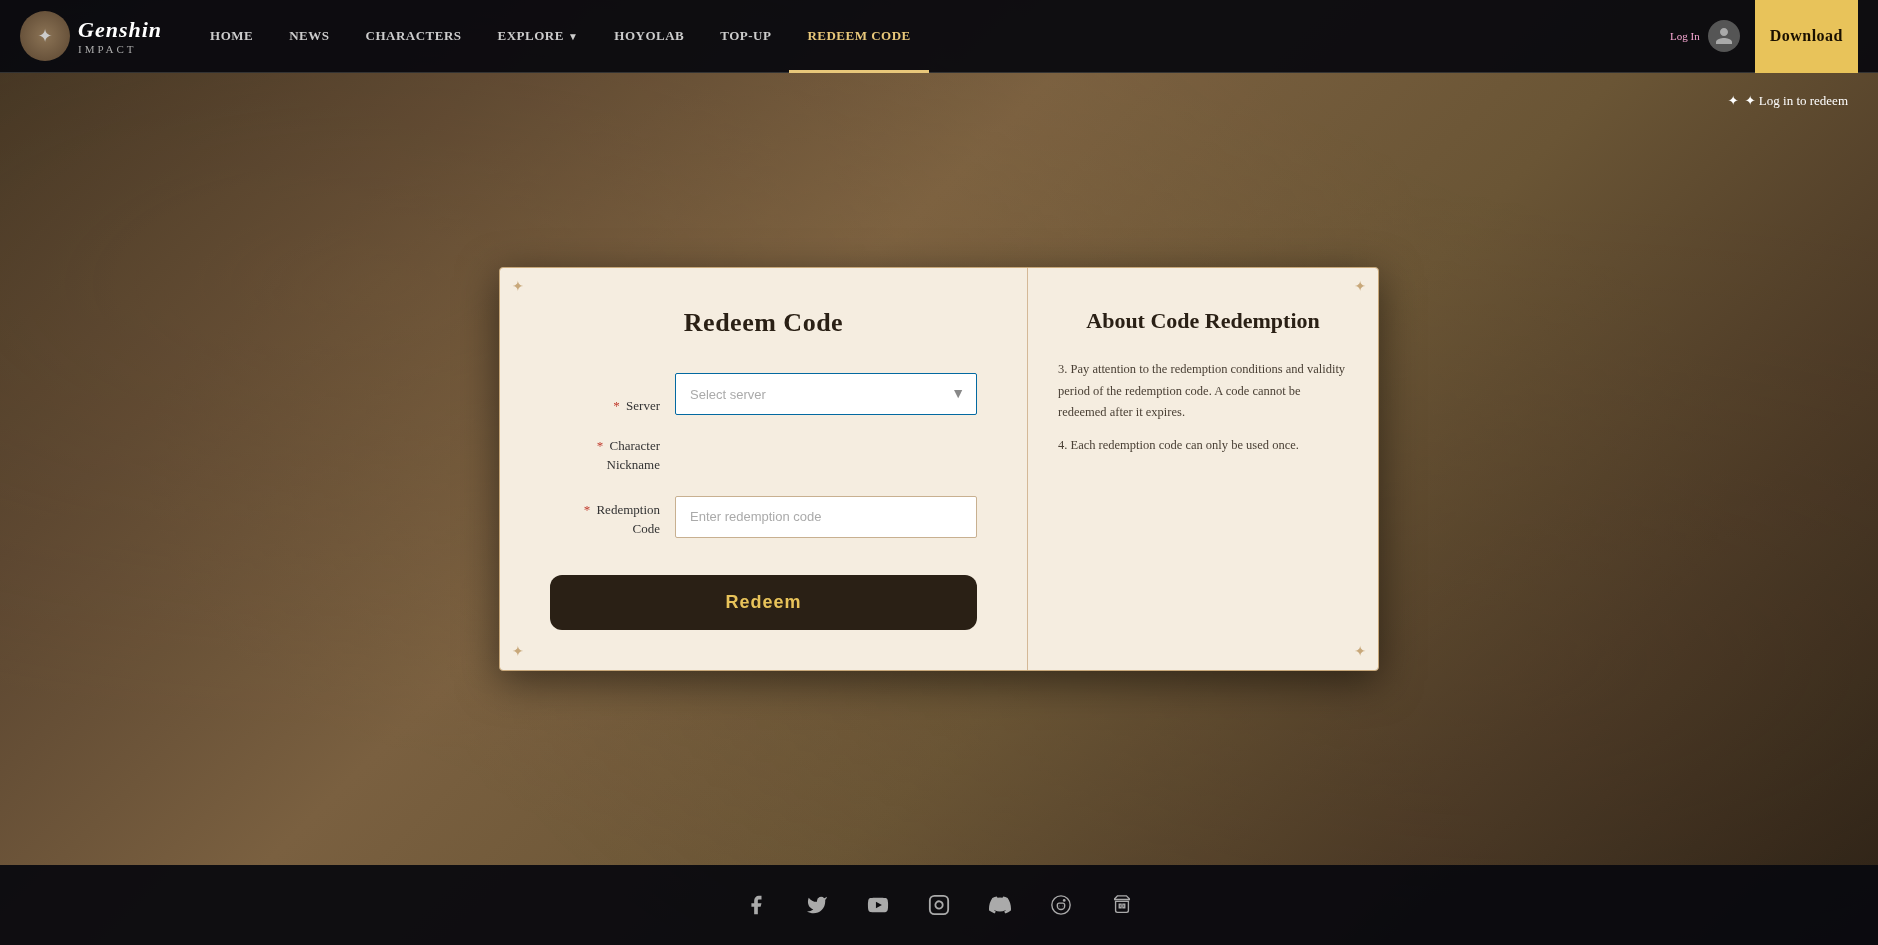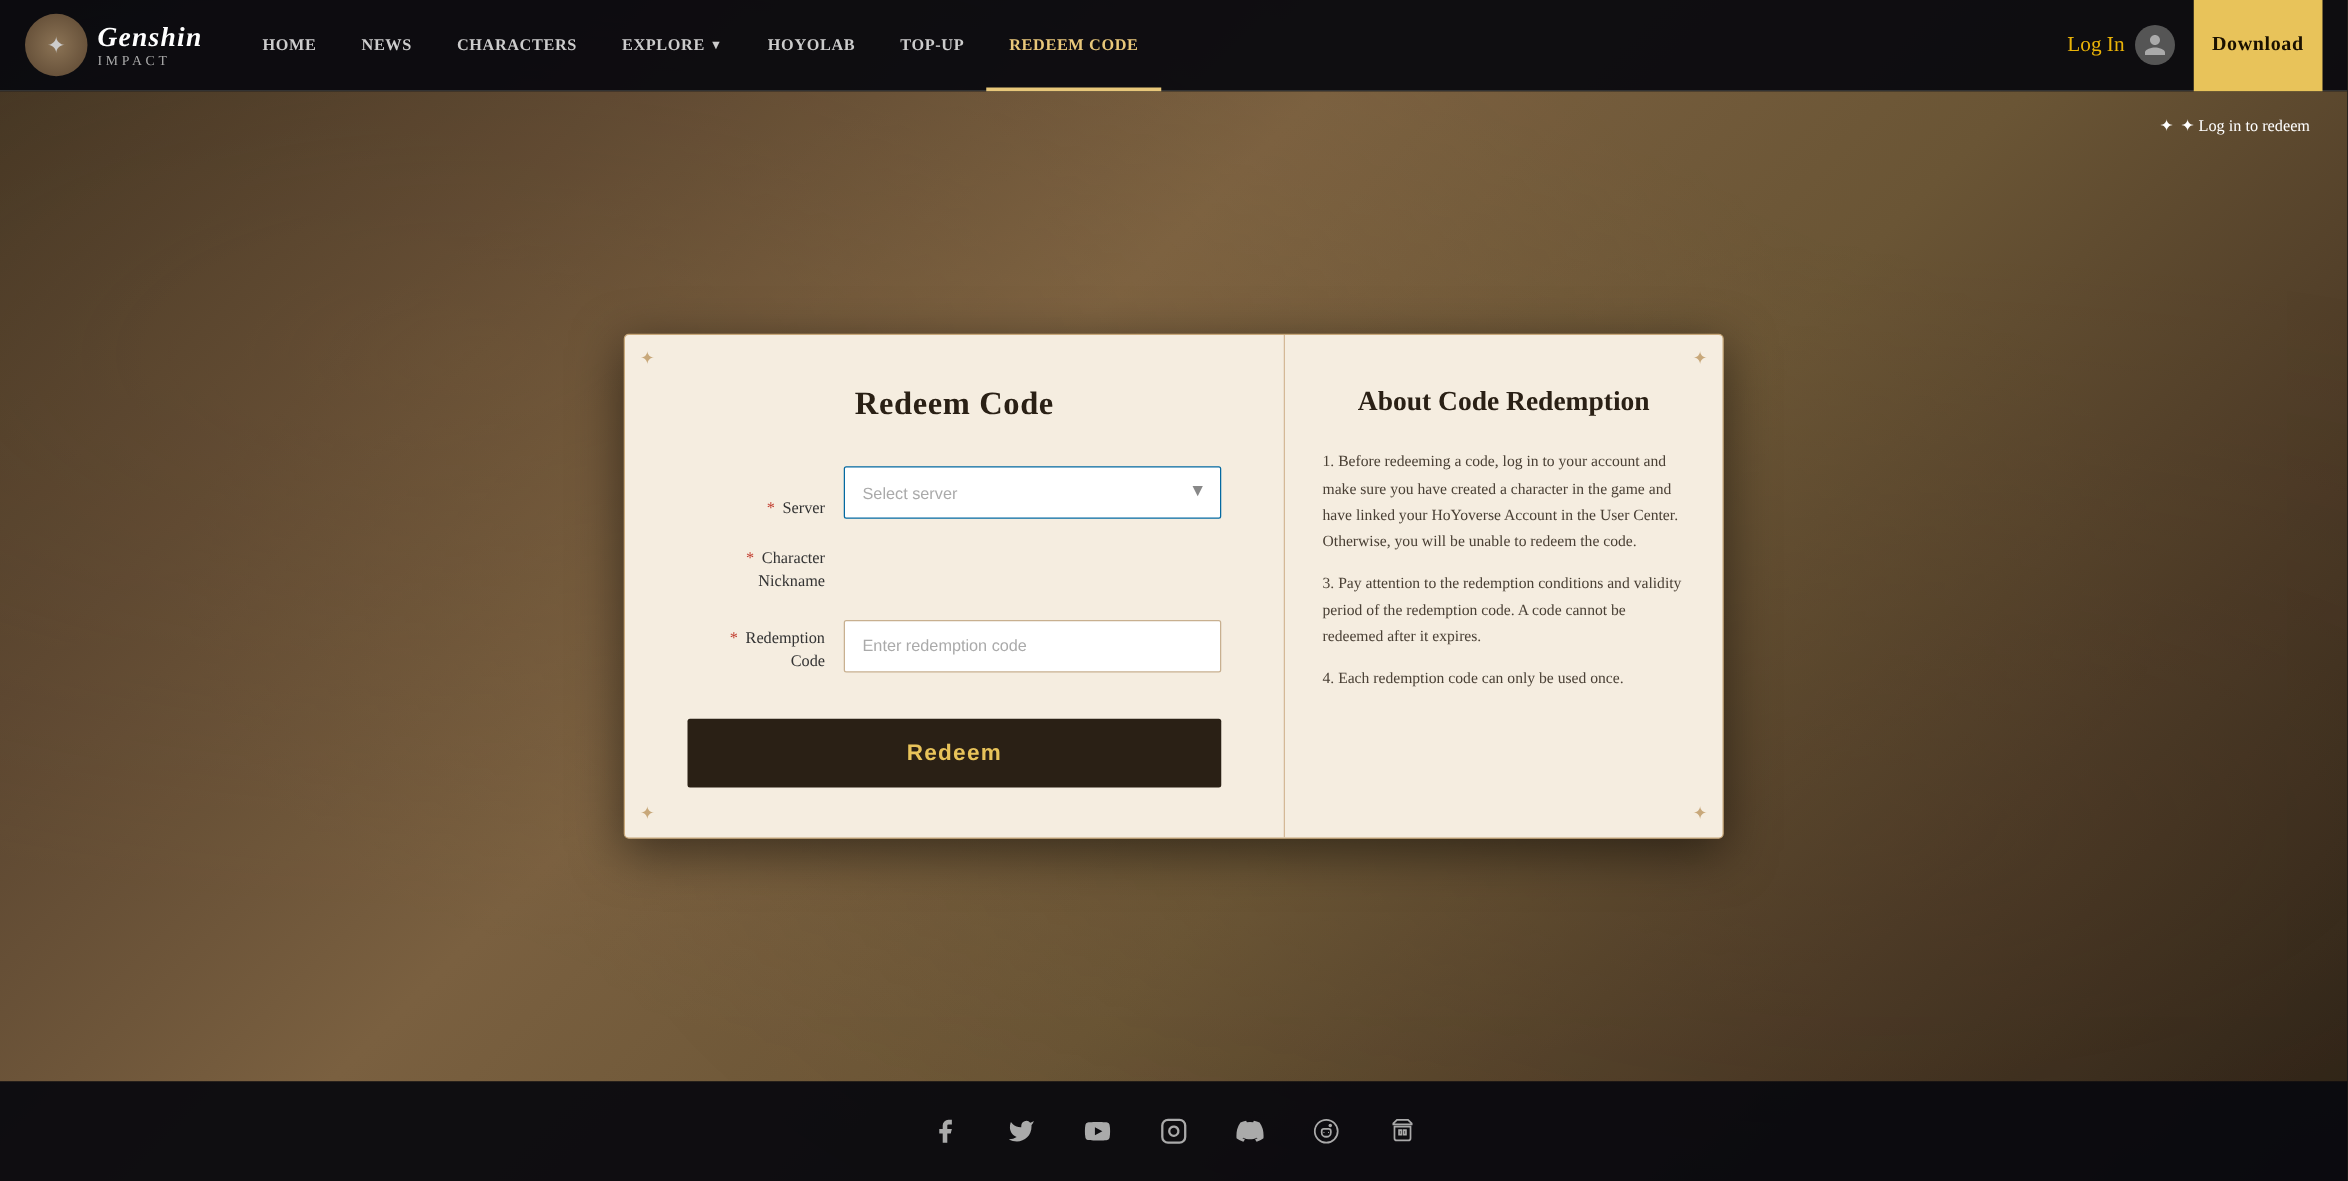--- a/index.html
+++ b/index.html
@@ -112,22 +112,22 @@
       font-size: 10px;
     }
 
     .nav-right {
       display: flex;
       align-items: center;
       gap: 15px;
     }
 
     .login-btn {
-      color: #eab308;
-      font-size: 17px;
+      color: #f9a8d4;
+      font-size: 11px;
       cursor: pointer;
       display: flex;
       align-items: center;
       gap: 8px;
     }
 
     .login-avatar {
       width: 32px;
       height: 32px;
       border-radius: 50%;
@@ -290,21 +290,21 @@
       width: 100%;
       height: 55px;
       background: #2a2015;
       color: #e8c35a;
       font-size: 18px;
       font-weight: bold;
       border: none;
       cursor: pointer;
       letter-spacing: 1px;
       margin-top: 15px;
-      border-radius: 2px;
+      border-radius: 12px;
       transition: background 0.2s;
     }
 
     
     .modal-right {
       width: 350px;
       padding: 40px 30px;
       overflow-y: auto;
       max-height: 420px;
     }
@@ -461,21 +461,20 @@
         <input type="text" class="form-input" placeholder="Enter redemption code" style="">
       </div>
 
       
       <button class="redeem-btn">Redeem</button>
     </div>
 
     <div class="modal-right">
       <h3 class="about-title">About Code Redemption</h3>
       <div class="about-text">
-        <p>1. Before redeeming a code, log in to your account and make sure you have created a character in the game and have linked your HoYoverse Account in the User Center. Otherwise, you will be unable to redeem the code.</p>
         <p>3. Pay attention to the redemption conditions and validity period of the redemption code. A code cannot be redeemed after it expires.</p>
         <p>4. Each redemption code can only be used once.</p>
       </div>
     </div>
 
   </div>
 </div>
 
 <footer class="footer">
 

